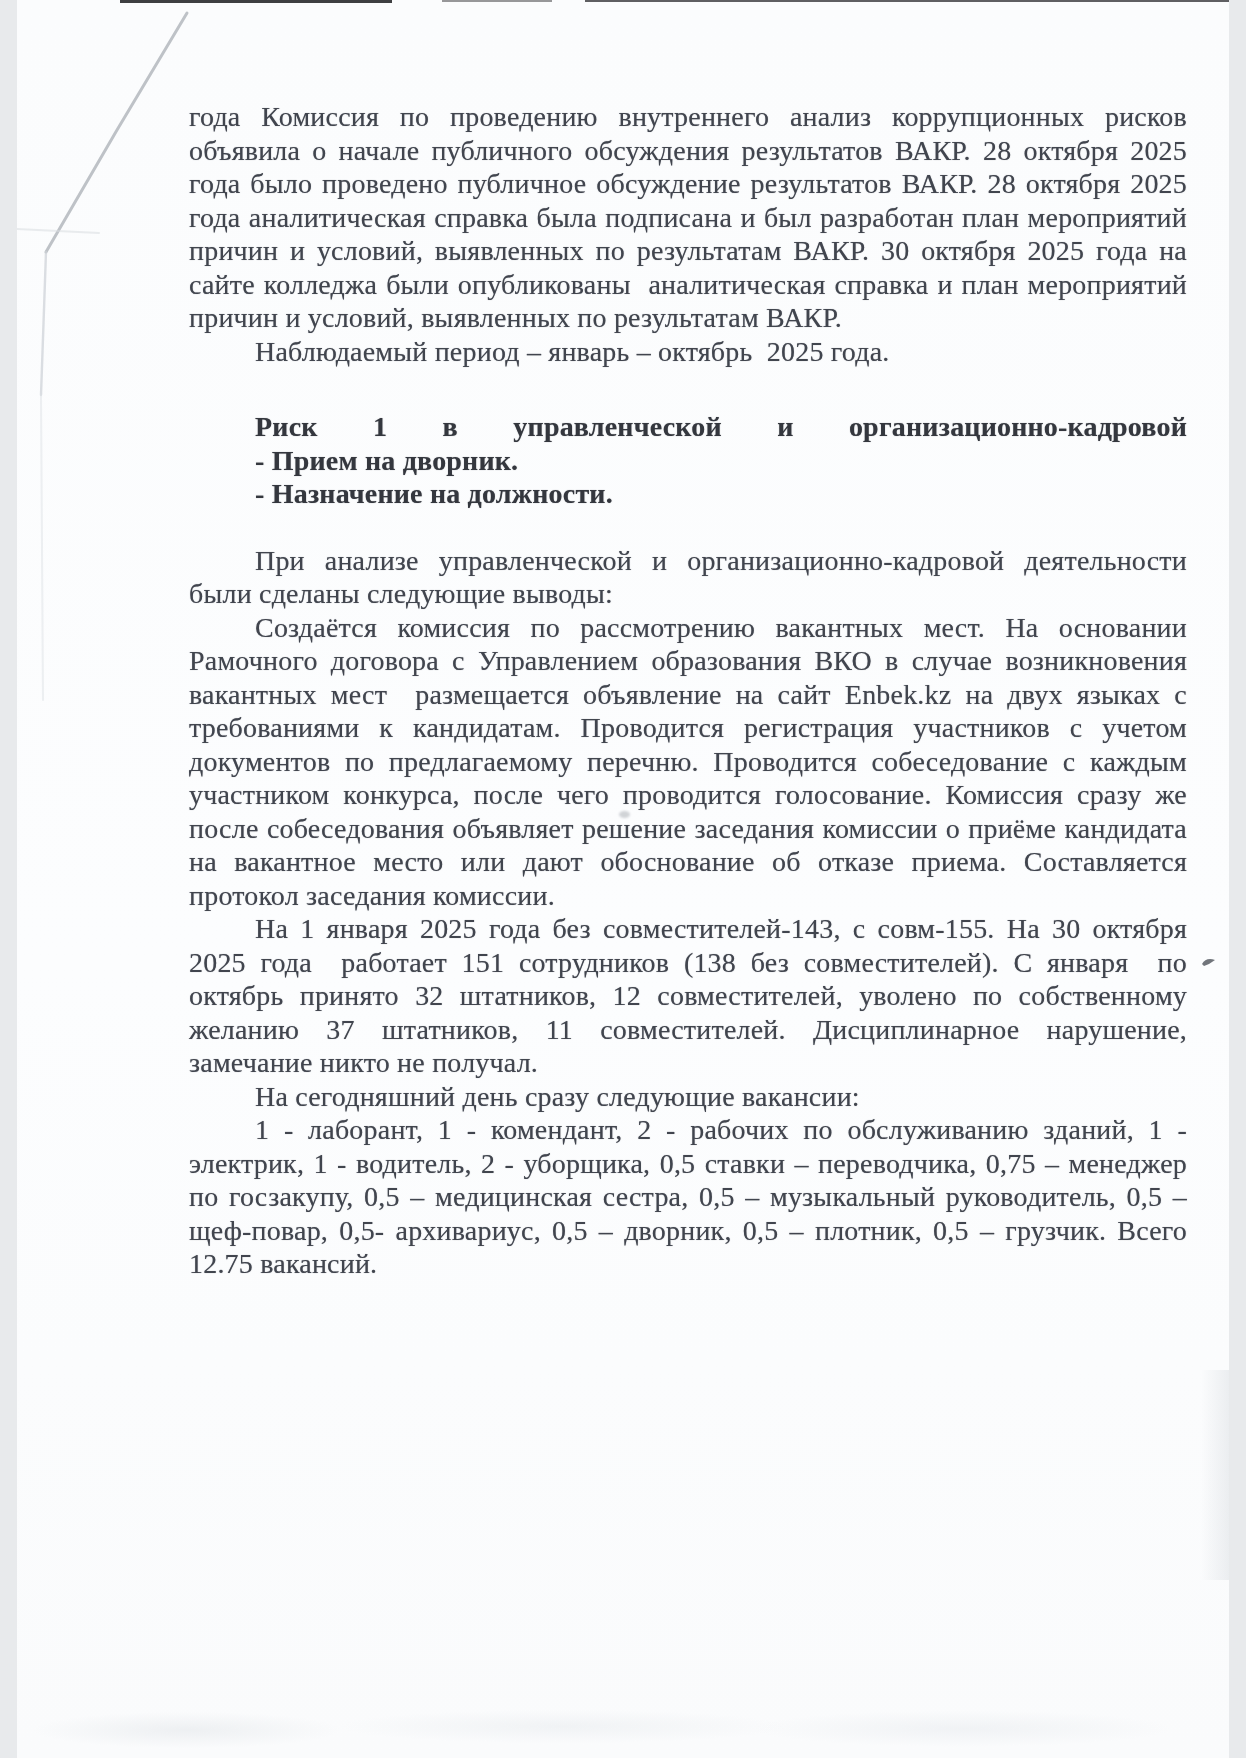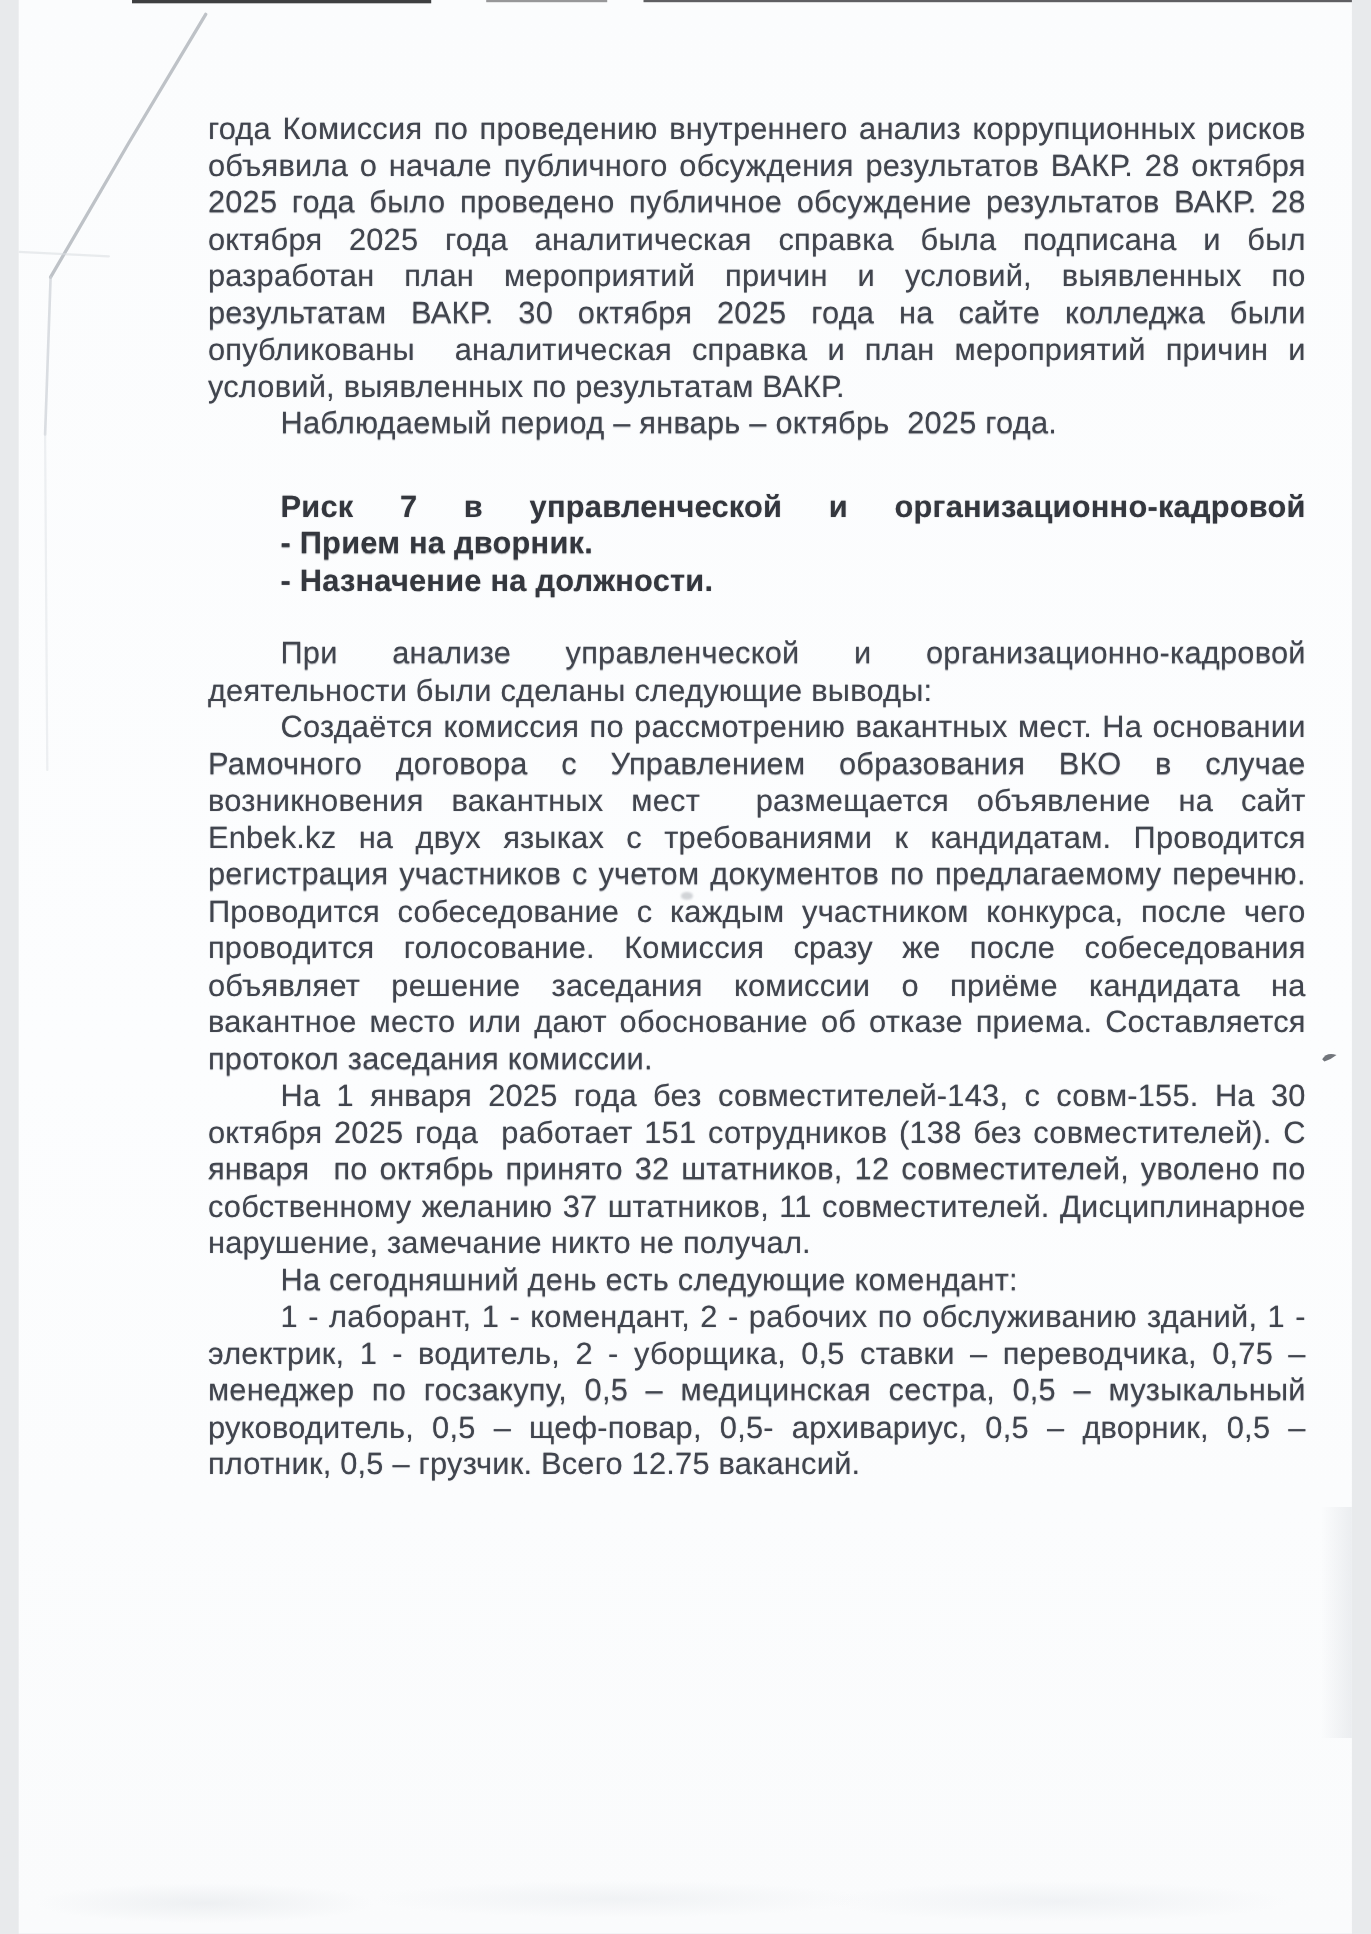--- a/index.html
+++ b/index.html
@@ -3,21 +3,21 @@
 <meta charset="utf-8">
 <title>Scanned document page</title>
 <style>
   html,body{margin:0;padding:0;background:#e8eaec;}
   .page{
     position:relative;
     width:1212px;height:1758px;
     margin:0 auto;
     background:linear-gradient(180deg,#fbfcfd 0%,#fcfdfe 55%,#fafbfc 100%);
     overflow:hidden;
-    font-family:Liberation Sans, sans-serif;
+    font-family:Liberation Serif, serif;
   }
   
   .topline{position:absolute;top:0;height:3px;background:#1c1d20;}
   .topline.seg1{left:103px;width:272px;opacity:.85;}
   .topline.seg2{left:425px;width:110px;height:2px;opacity:.45;}
   .topline.seg3{left:568px;width:678px;height:2px;opacity:.7;}
   
   .crease{position:absolute;left:0;top:0;pointer-events:none;}
   
   .text-block{
@@ -70,36 +70,36 @@
     <path d="M24 395 L26 700" fill="none" stroke="#dde1e5" stroke-width="2" stroke-linecap="round" opacity="0.5"></path>
     <path d="M0 229 L82 233" fill="none" stroke="#d8dce0" stroke-width="2" stroke-linecap="round" opacity="0.55"></path>
   </svg>
 
   <div class="text-block">
 
     <p class="justify">года Комиссия по проведению внутреннего анализ коррупционных рисков объявила о начале публичного обсуждения результатов ВАКР. 28 октября 2025 года было проведено публичное обсуждение результатов ВАКР. 28 октября 2025 года аналитическая справка была подписана и был разработан план мероприятий причин и условий, выявленных по результатам ВАКР. 30 октября 2025 года на сайте колледжа были опубликованы&nbsp; аналитическая справка и план мероприятий причин и условий, выявленных по результатам ВАКР.</p>
 
     <p class="indent">Наблюдаемый период – январь – октябрь&nbsp; 2025 года.</p>
 
-    <p class="bold justify-all indent gap-small">Риск 7 в управленческой и организационно-кадровой</p>
+    <p class="bold justify-all indent gap-small">Риск 1 в управленческой и организационно-кадровой</p>
 
 
     <p class="bold indent">- Прием на дворник.</p>
 
     <p class="bold indent">- Назначение на должности.</p>
 
     <p class="justify indent gap-para">При анализе управленческой и организационно-кадровой деятельности были сделаны следующие выводы:</p>
 
 
     <p class="justify indent">Создаётся комиссия по рассмотрению вакантных мест. На основании Рамочного договора с Управлением образования ВКО в случае возникновения вакантных мест&nbsp; размещается объявление на сайт Enbek.kz на двух языках с требованиями к кандидатам. Проводится регистрация участников с учетом документов по предлагаемому перечню. Проводится собеседование с каждым участником конкурса, после чего проводится голосование. Комиссия сразу же после собеседования объявляет решение заседания комиссии о приёме кандидата на вакантное место или дают обоснование об отказе приема. Составляется протокол заседания комиссии.</p>
 
     <p class="justify indent">На 1 января 2025 года без совместителей-143, с совм-155. На 30 октября 2025 года&nbsp; работает 151 сотрудников (138 без совместителей). С января&nbsp; по октябрь принято 32 штатников, 12 совместителей, уволено по собственному желанию 37 штатников, 11 совместителей. Дисциплинарное нарушение, замечание никто не получал.</p>
 
 
-    <p class="indent">На сегодняшний день есть следующие комендант:</p>
+    <p class="indent">На сегодняшний день сразу следующие вакансии:</p>
 
     <p class="justify indent">1 - лаборант, 1 - комендант, 2 - рабочих по обслуживанию зданий, 1 - электрик, 1 - водитель, 2 - уборщика, 0,5 ставки – переводчика, 0,75 – менеджер по госзакупу, 0,5 – медицинская сестра, 0,5 – музыкальный руководитель, 0,5 – щеф-повар, 0,5- архивариус, 0,5 – дворник, 0,5 – плотник, 0,5 – грузчик. Всего 12.75 вакансий.</p>
 
   </div>
 
   <div class="ink-mark">
     <svg width="18" height="12" viewBox="0 0 18 12" aria-hidden="true">
       <path d="M1 8 Q5 1 14 4 Q9 8 3 10 Z" fill="#4e525a" opacity="0.8"></path>
     </svg>
   </div>

